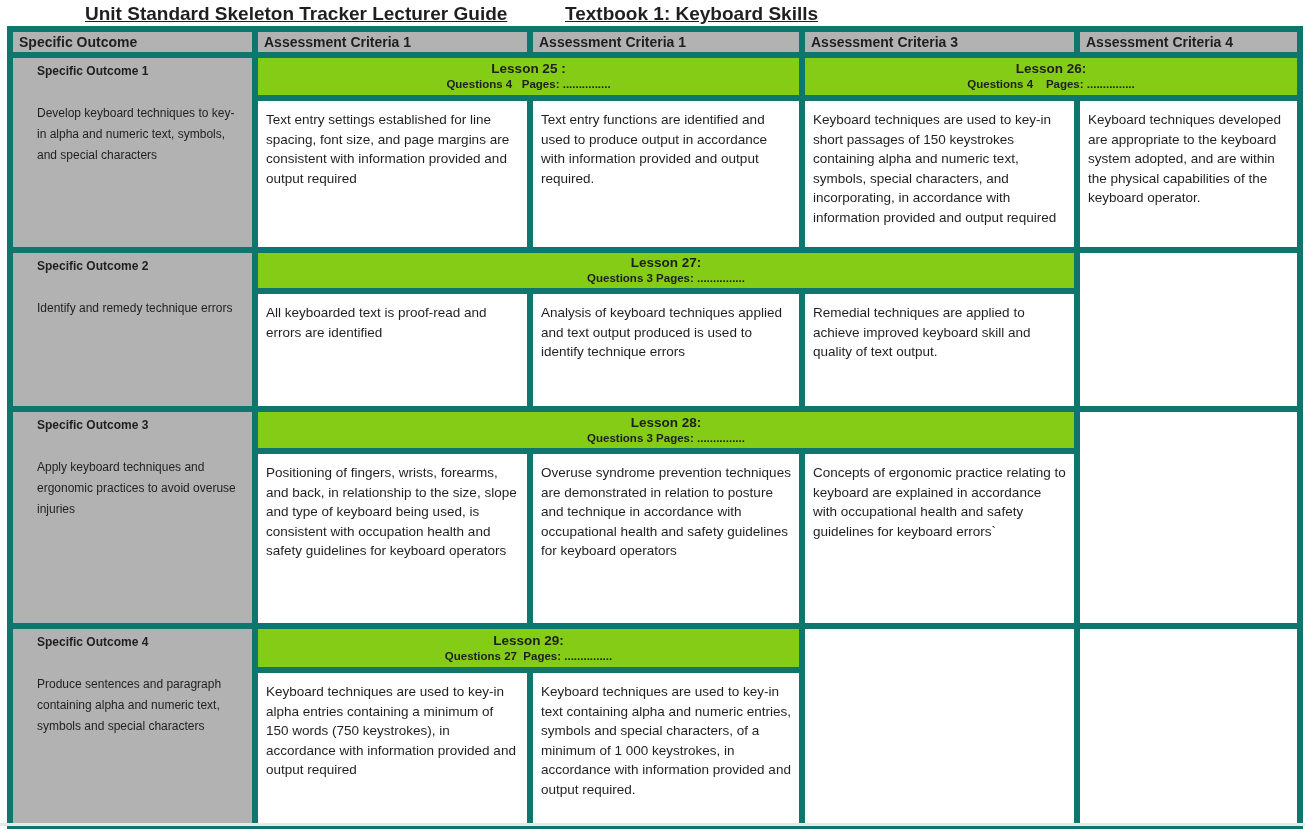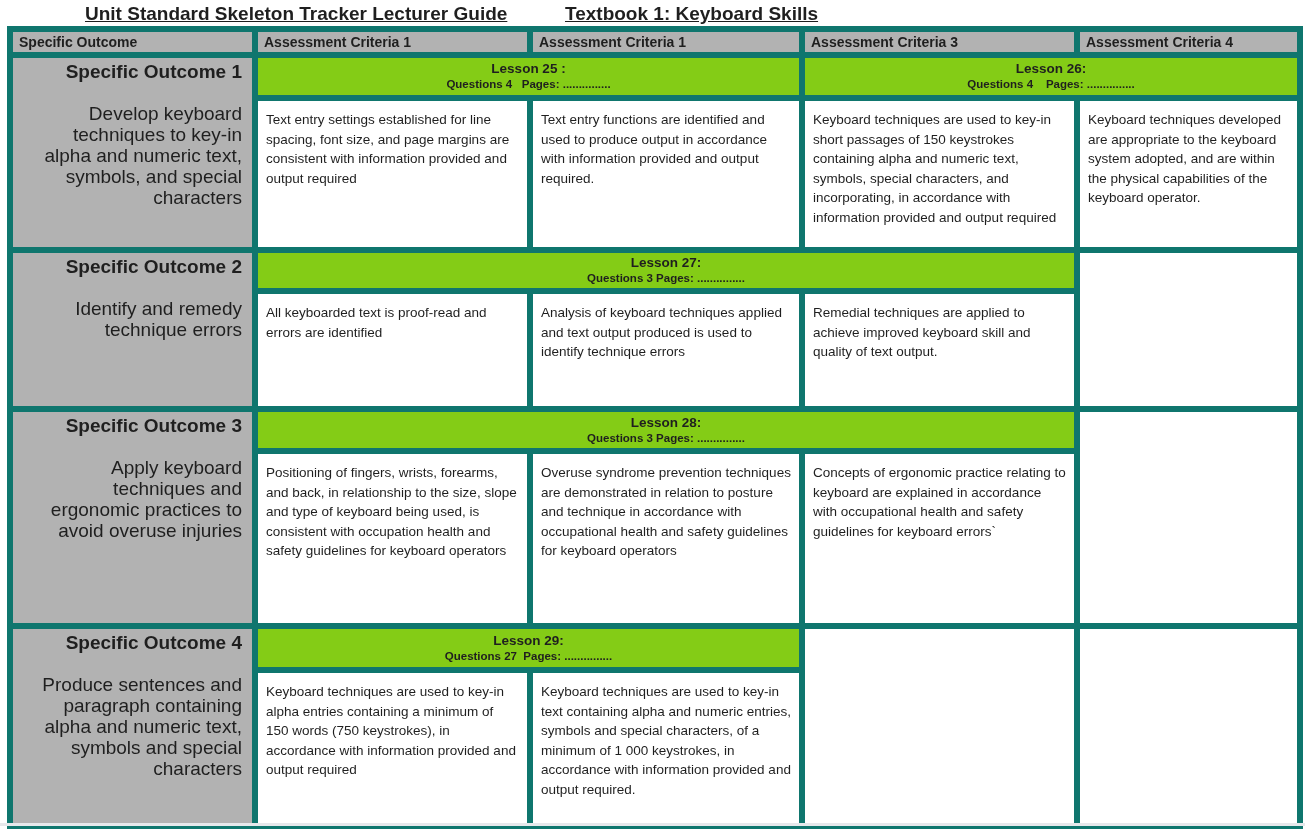--- a/index.html
+++ b/index.html
@@ -39,21 +39,21 @@
     background: #b2b2b2;
     font-size: 14px; font-weight: bold;
     text-align: left; vertical-align: middle;
     padding: 2px 6px;
   }
 
   td.outcome {
     background: #b2b2b2;
     vertical-align: top;
     padding: 3px 10px 4px 24px;
-    font-size: 19px; line-height: 21px; text-align: right;
+    font-size: 12px; line-height: 21px;
   }
   td.outcome .ot { font-weight: bold; margin-bottom: 21px; }
   td.outcome .od { font-weight: normal; }
 
   td.lesson {
     background: #84cc16;
     text-align: center; vertical-align: middle;
     padding: 1px 0 2px 0;
   }
   td.lesson .lt { font-weight: bold; font-size: 13.5px; line-height: 16px; white-space: pre; }

